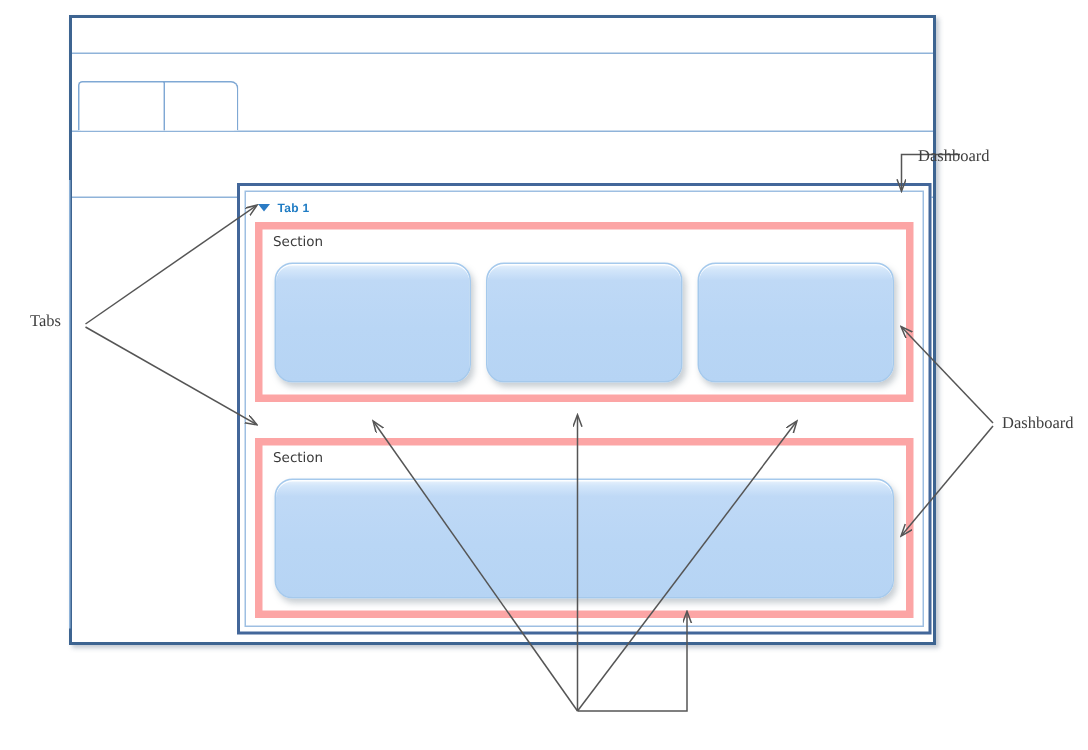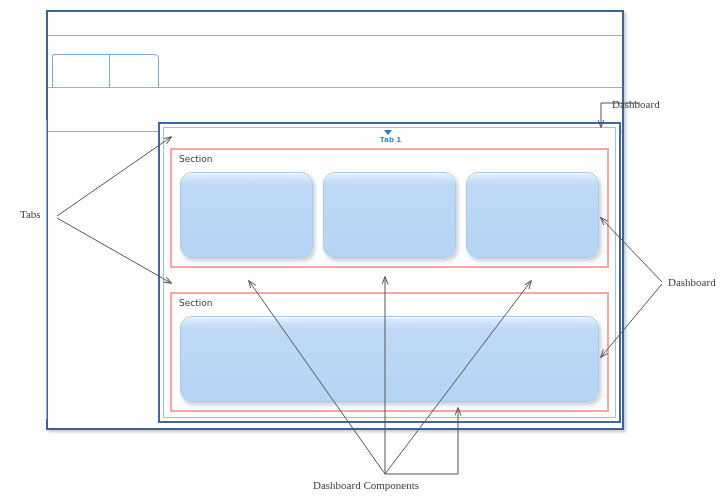--- a/index.html
+++ b/index.html
@@ -65,37 +65,36 @@
   }
 
   .tab-block{position:absolute;left:10px;right:10px;}
   .tab-block.one{top:6px;height:138px;}
   .tab-block.two{top:150px;height:138px;}
 
   .tab-header{
     height:16px;
     display:flex;align-items:center;
     padding-left:2px;
-    flex-direction:column;
   }
   .tab-caret{
     width:0;height:0;
     border-left:4px solid transparent;
     border-right:4px solid transparent;
     border-top:5px solid #2b7bc4;
     margin-right:5px;
   }
   .tab-label{
     font-size:8px;font-weight:bold;color:#1f7cc4;
     letter-spacing:.2px;white-space:nowrap;
   }
 
   .section-box{
     position:absolute;left:0;right:0;top:18px;bottom:0;
-    border:2px solid #fca5a5;
+    border:5px solid #fca5a5;
     background:#ffffff;
     box-sizing:border-box;
   }
   .section-title{
     position:absolute;left:7px;top:4px;
     font-size:9px;color:#3a3a3a;
     font-family:"DejaVu Sans", sans-serif;
     white-space:nowrap;
   }
 
@@ -190,15 +189,14 @@
       <path d="M385,474 L249,281" marker-end="url(#ah)"></path>
       <path d="M385,474 L385,277" marker-end="url(#ah)"></path>
       <path d="M385,474 L531,281" marker-end="url(#ah)"></path>
       <path d="M385,474 L458,474 L458,408" marker-end="url(#ah)"></path>
     </g>
   </svg>
 
   <div class="ann-label" id="label-tabs">Tabs</div>
   <div class="ann-label" id="label-dashboard">Dashboard</div>
   <div class="ann-label" id="label-sections">Dashboard</div>
-  <div class="ann-label" id="label-components">Dashboard Components</div>
 
 </div>
 
 </body></html>

